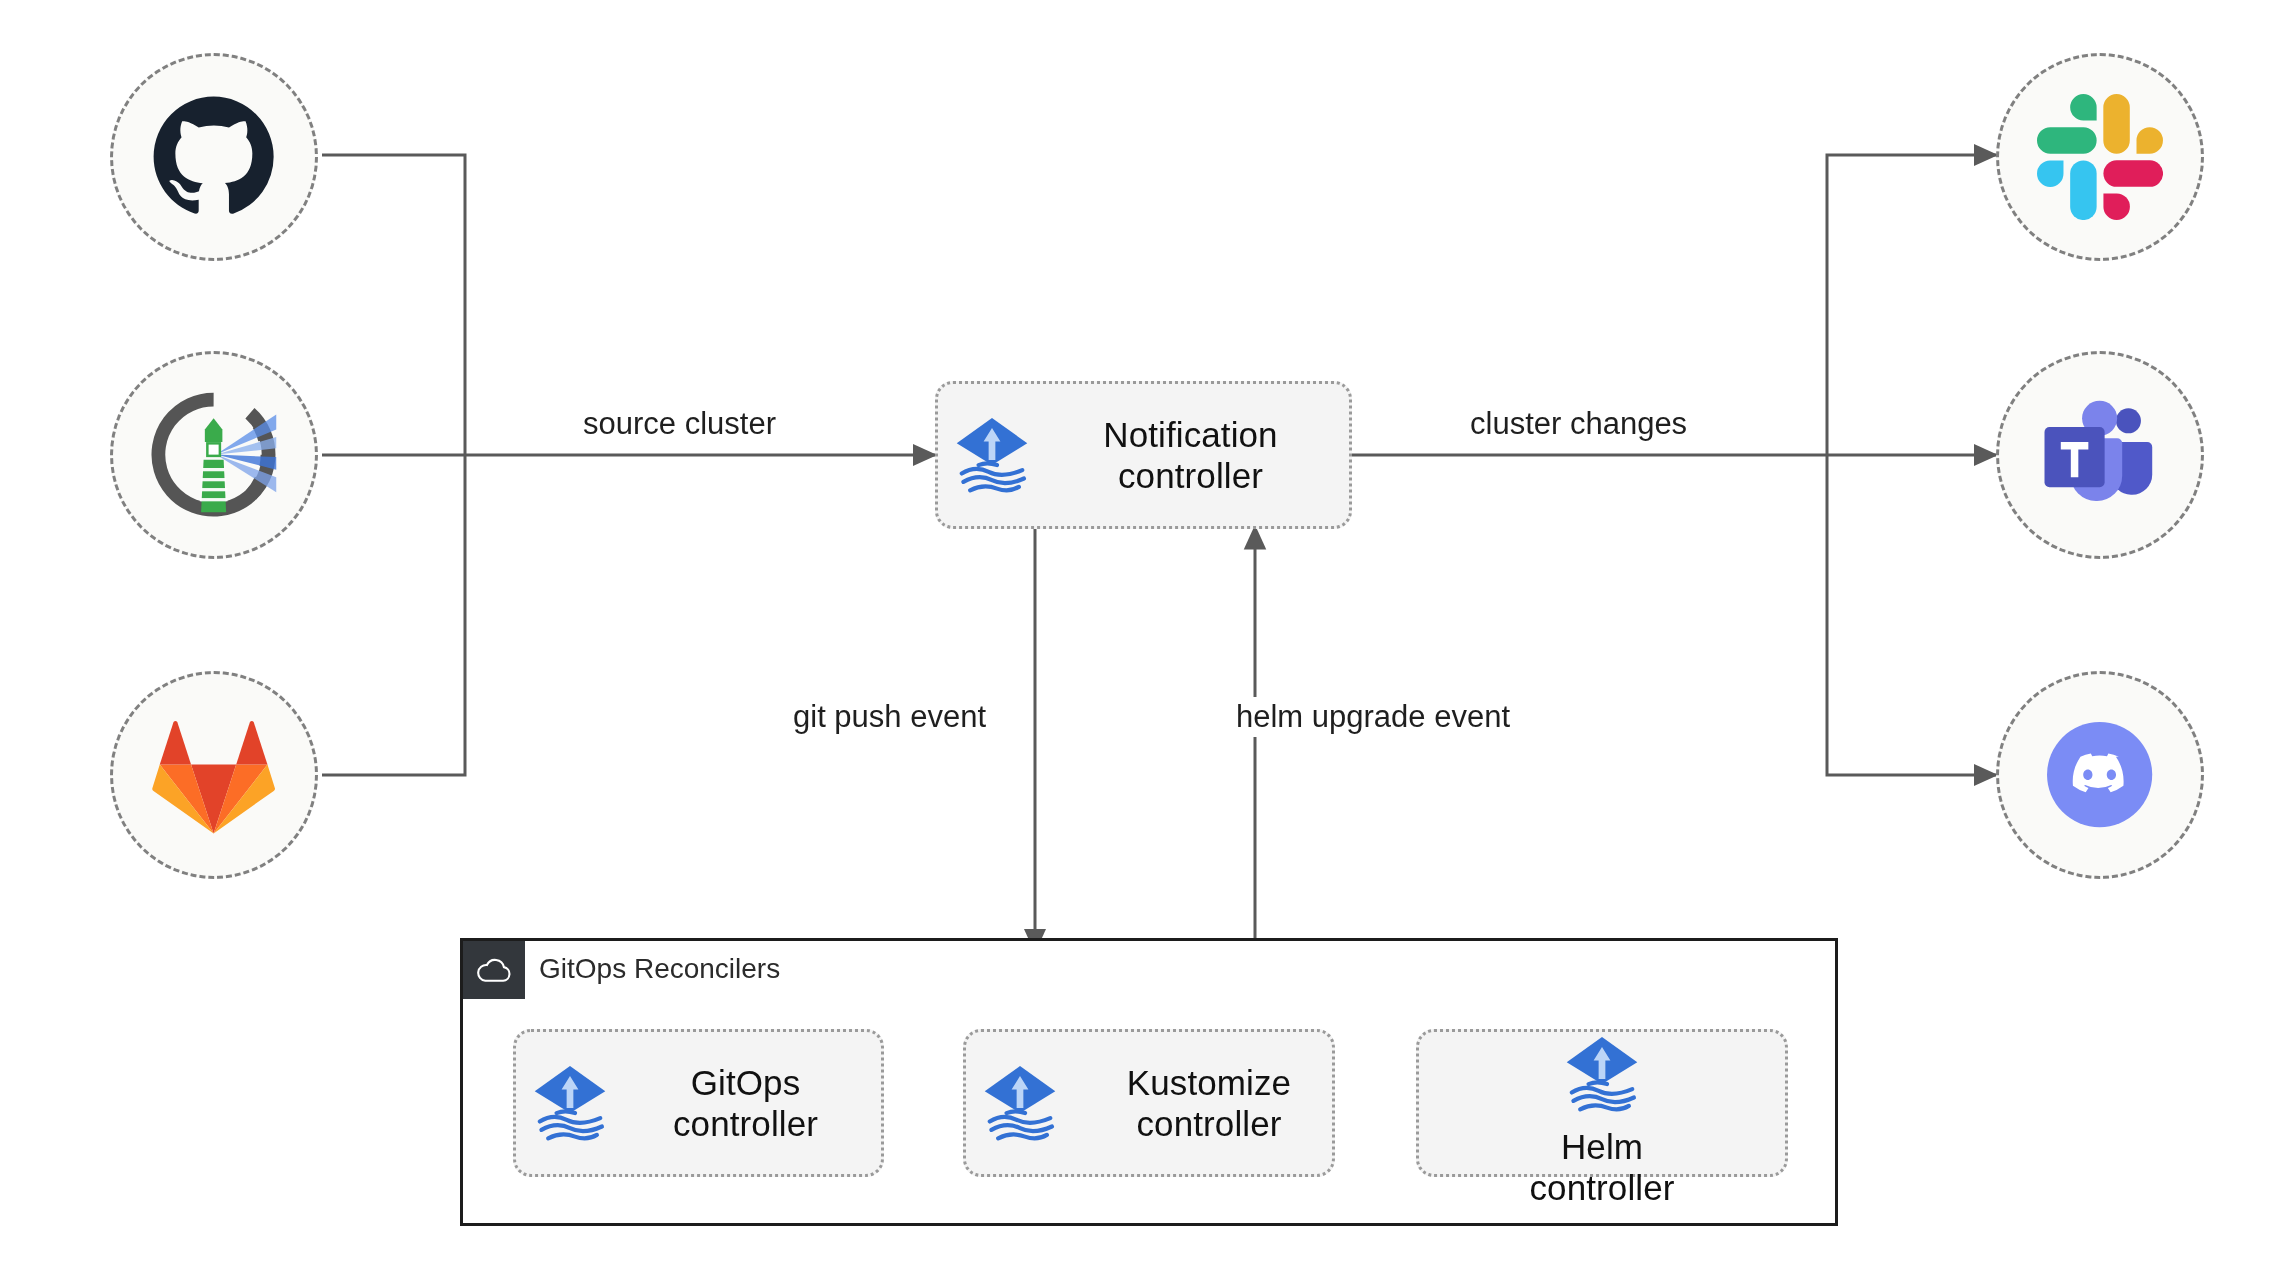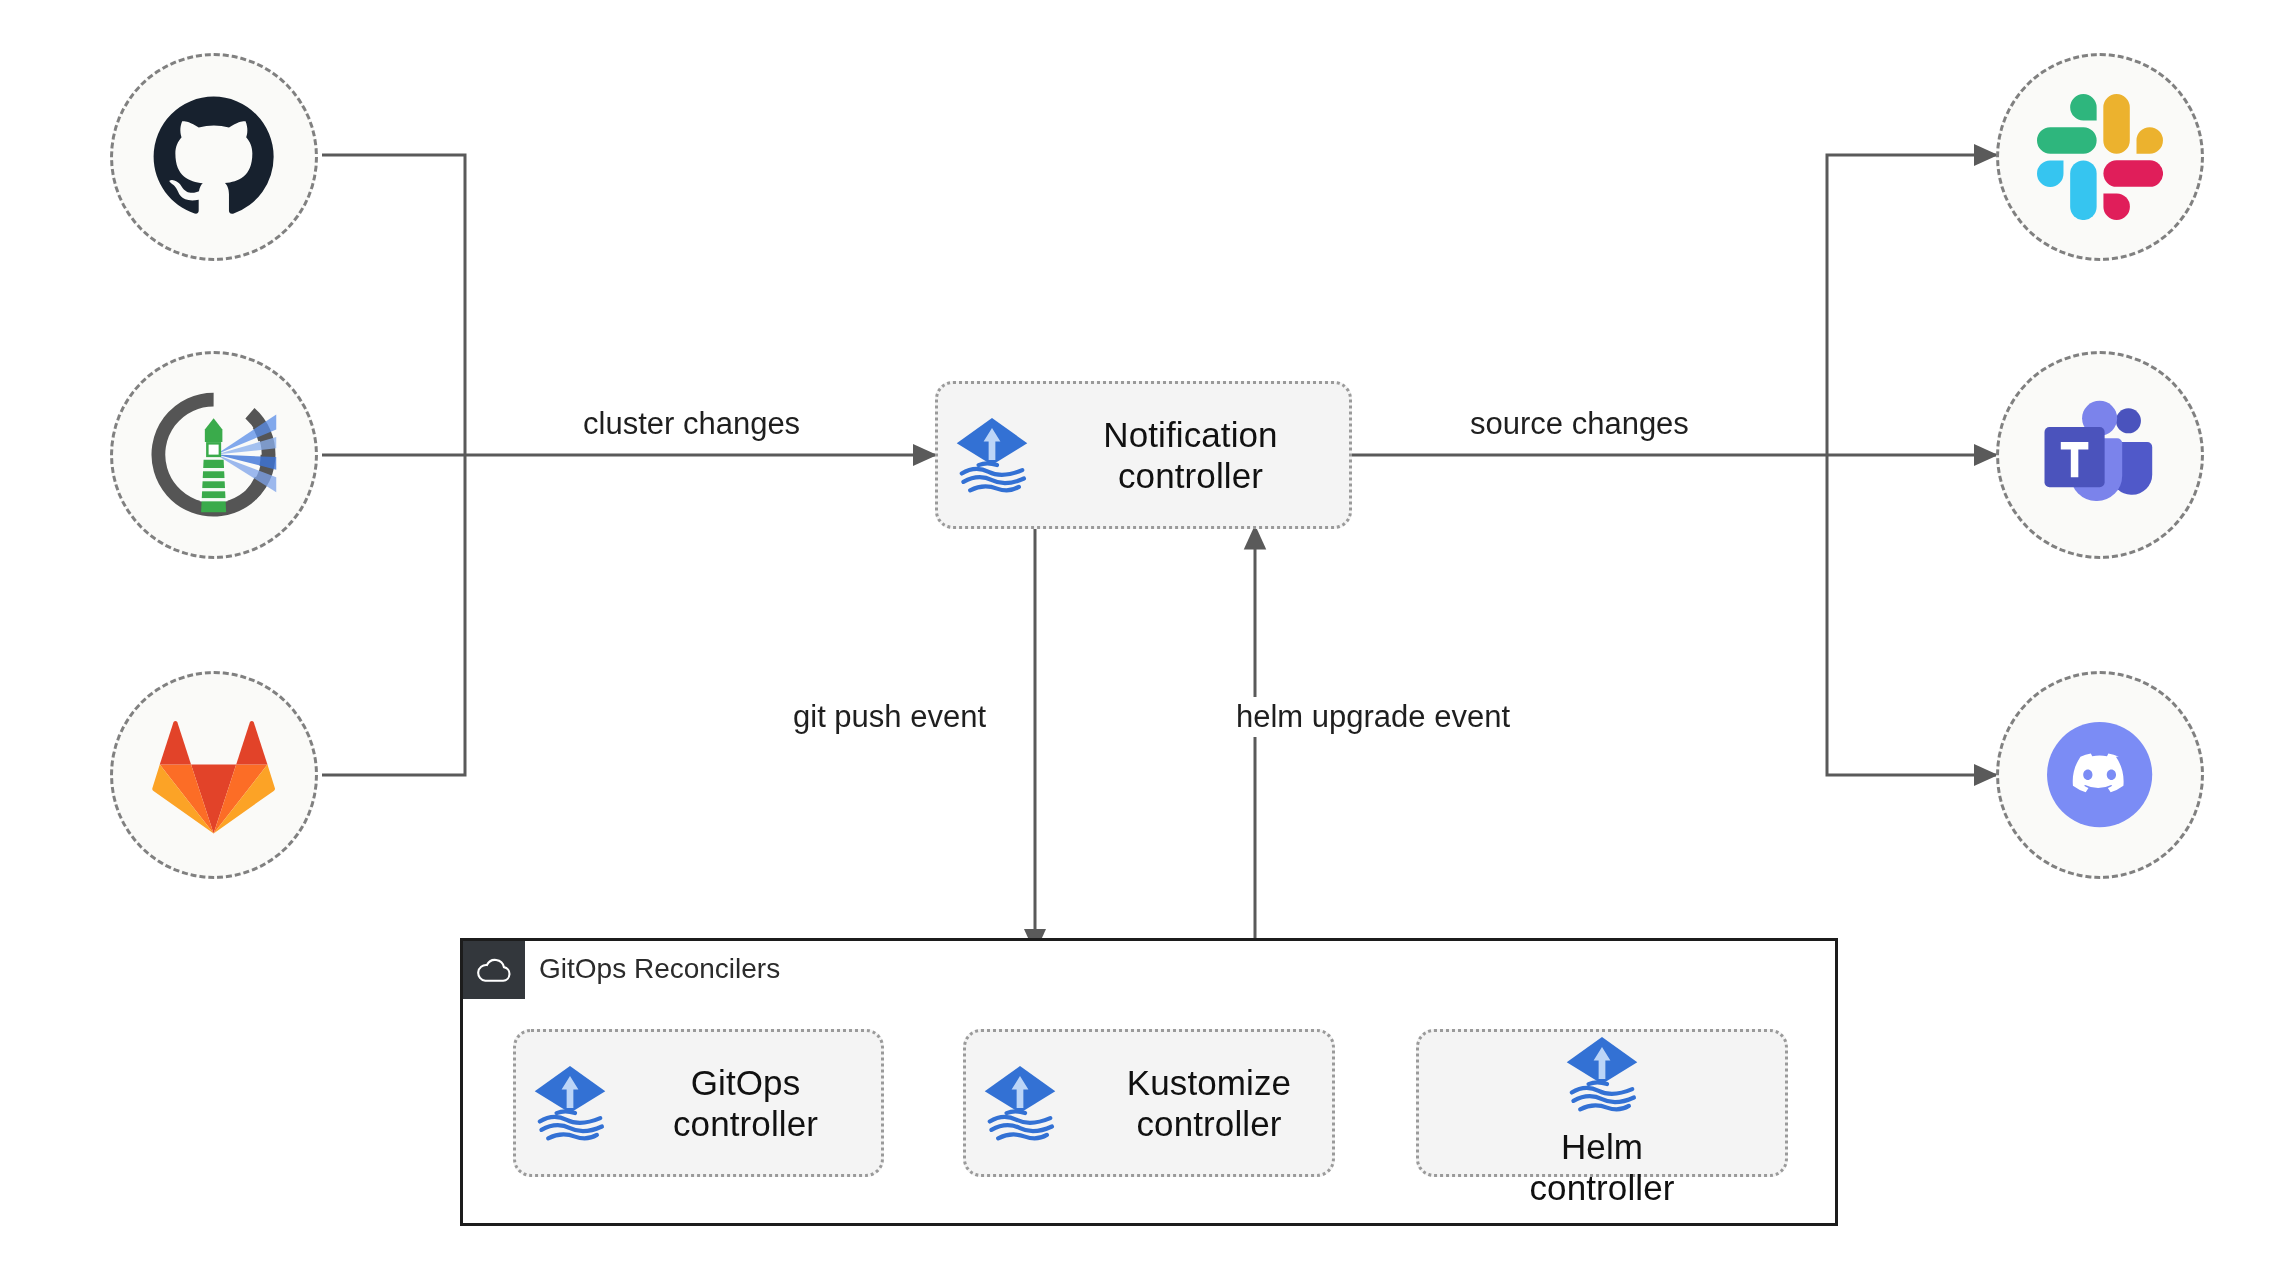--- a/index.html
+++ b/index.html
@@ -247,22 +247,22 @@
 
 <div class="node-circle" style="left:1996px; top:671px; width:208px; height:208px;">
   <span class="glyph">
     <svg viewBox="0 0 100 100" xmlns="http://www.w3.org/2000/svg">
       <circle cx="50" cy="50" r="42" fill="#7b8cf5"></circle>
       <path fill="#ffffff" d="M65.3 35.7a33 33 0 0 0-8.3-2.6l-1.1 2.2a30 30 0 0 0-11.8 0l-1.1-2.2a33 33 0 0 0-8.3 2.6c-5.3 7.9-6.7 15.6-6 23.2a33.5 33.5 0 0 0 10.2 5.2l2.2-3.5a21.6 21.6 0 0 1-3.5-1.7l.9-.7a23.9 23.9 0 0 0 20.7 0l.9.7a21.7 21.7 0 0 1-3.5 1.7l2.2 3.5a33.4 33.4 0 0 0 10.2-5.2c.8-8.8-1.4-16.4-6-23.2zM40.6 54.3c-2 0-3.7-1.9-3.7-4.2s1.6-4.2 3.7-4.2 3.7 1.9 3.7 4.2-1.7 4.2-3.7 4.2zm18.8 0c-2 0-3.7-1.9-3.7-4.2s1.6-4.2 3.7-4.2 3.7 1.9 3.7 4.2-1.6 4.2-3.7 4.2z"></path>
     </svg>
   </span>
 </div>
 
-<div class="edge-label" style="left:575px; top:404px;">cluster changes</div>
-<div class="edge-label" style="left:1462px; top:404px;">source changes</div>
+<div class="edge-label" style="left:575px; top:404px;">source cluster</div>
+<div class="edge-label" style="left:1462px; top:404px;">cluster changes</div>
 <div class="edge-label" style="left:785px; top:697px;">git push event</div>
 <div class="edge-label" style="left:1228px; top:697px;">helm upgrade event</div>
 
 <div class="group-box" style="left:460px; top:938px; width:1378px; height:288px;">
   <div class="group-tab">
     <span>
       <svg viewBox="0 0 24 18" xmlns="http://www.w3.org/2000/svg">
         <path d="M6.2 16.2h11.9a4.6 4.6 0 0 0 .5-9.1 6 6 0 0 0-11.3-1.4 4.3 4.3 0 0 0-1.1 10.5z" fill="none" stroke="#ffffff" stroke-width="1.4"></path>
       </svg>
     </span>

